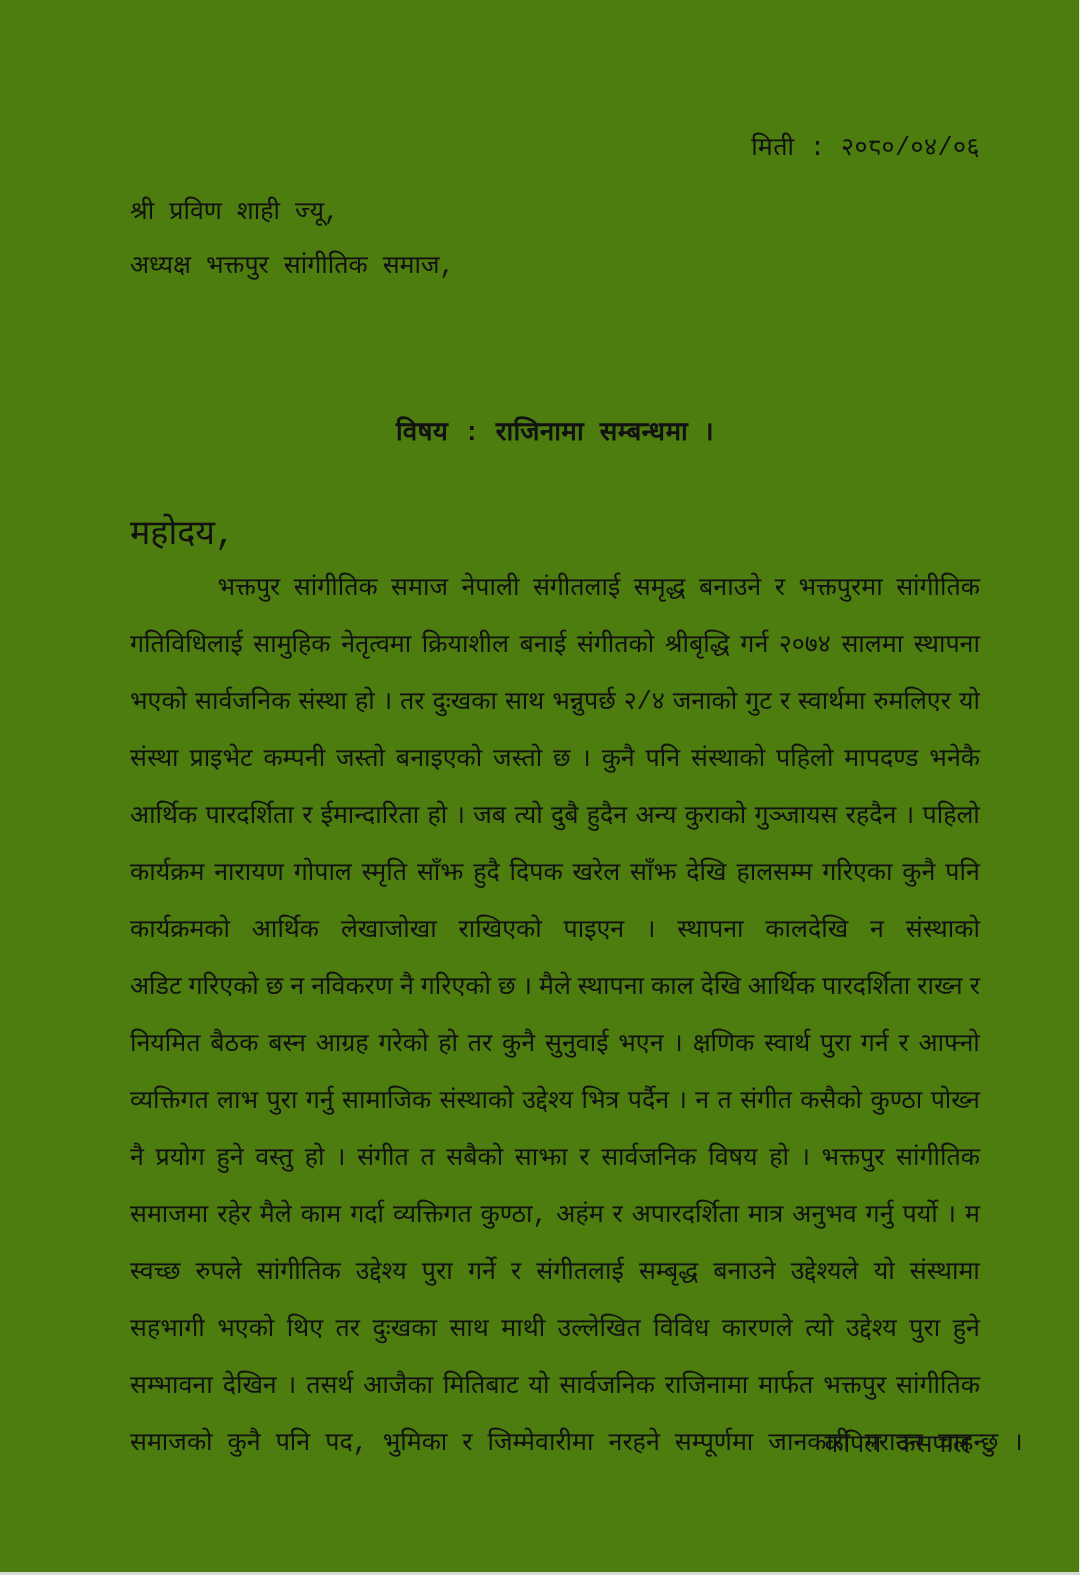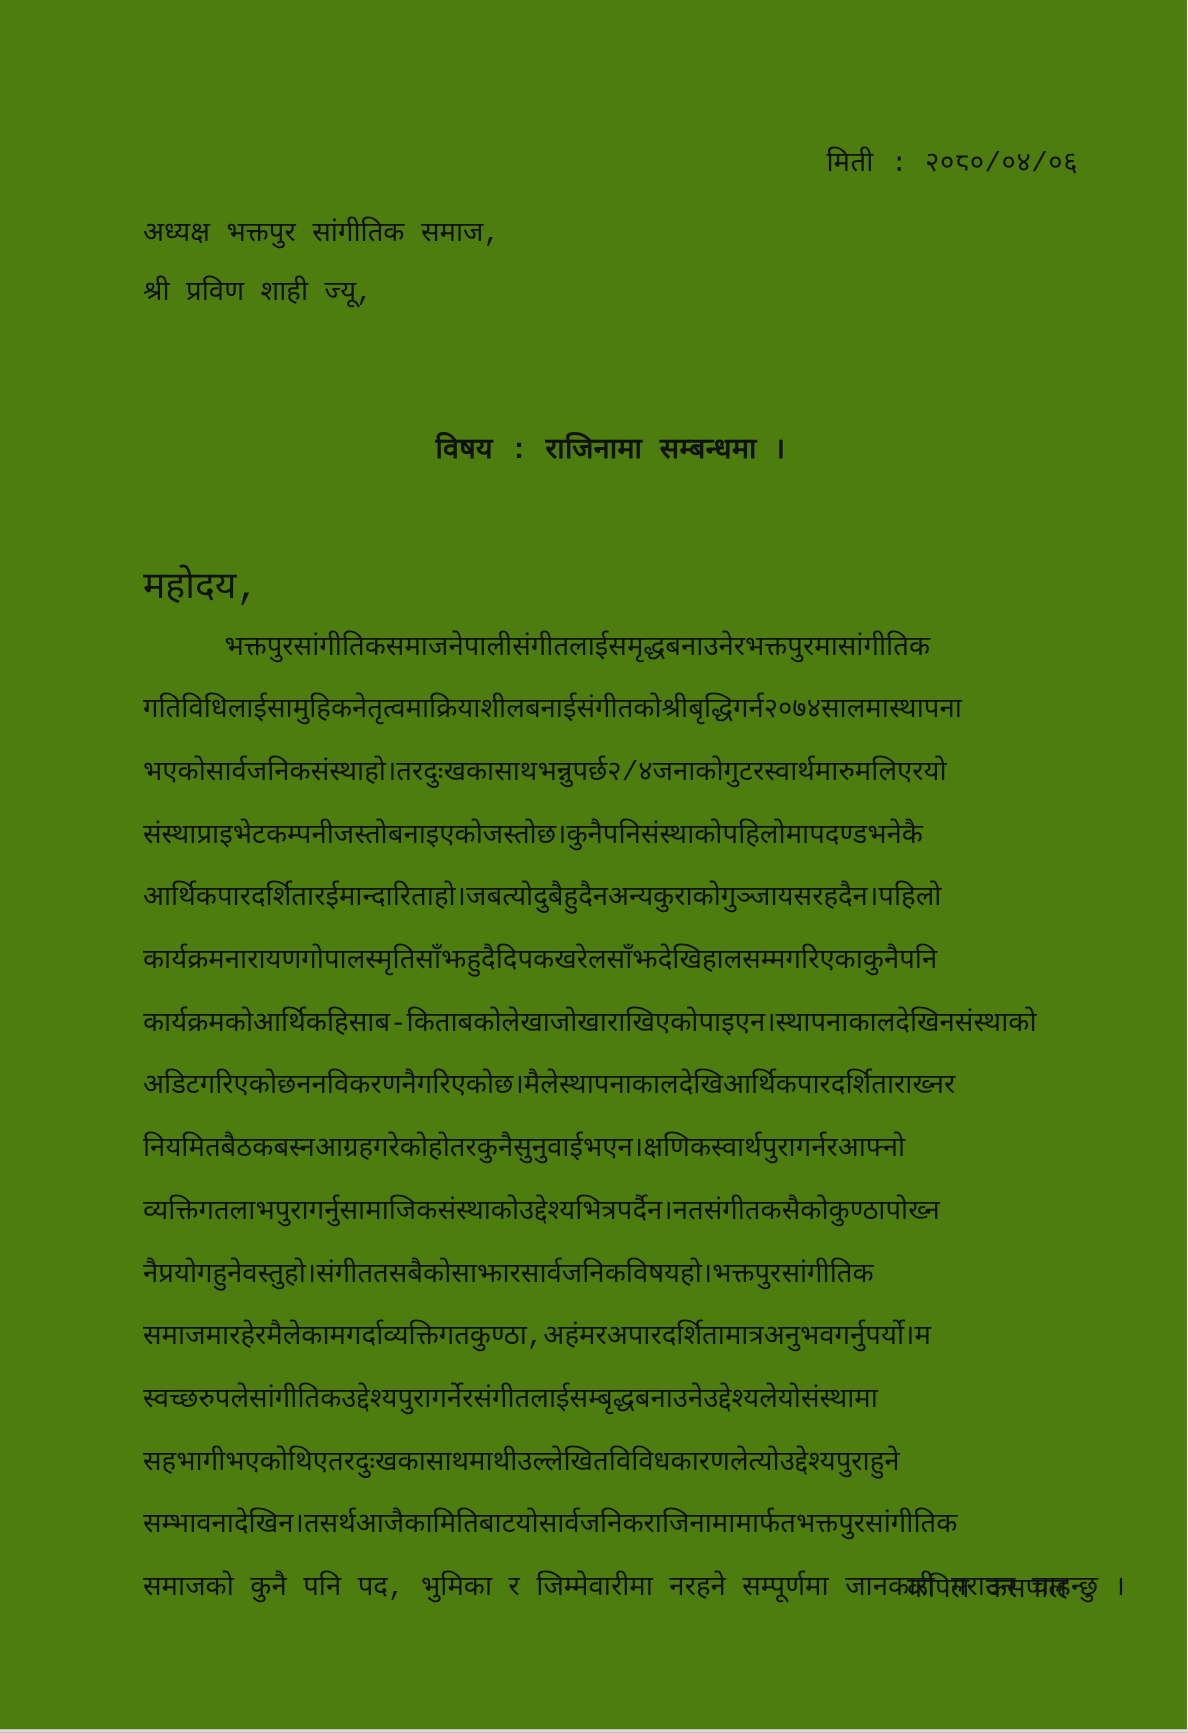--- a/index.html
+++ b/index.html
@@ -50,21 +50,21 @@
   }
   .recipient-line {
     font-size: 25px;
     line-height: 54px;
     white-space: nowrap;
   }
 
   
   .subject {
     position: absolute;
-    top: 388px;
+    top: 412px;
     left: 0;
     width: 100%;
     text-align: center;
     font-size: 26px;
     font-weight: bold;
     letter-spacing: 0.3px;
   }
 
   
   .salutation {
@@ -79,20 +79,21 @@
     position: absolute;
     top: 560px;
     left: 0;
     width: 850px;
   }
   .body-line {
     font-size: 25px;
     line-height: 57px;
     white-space: nowrap;
     display: flex;
+    justify-content: space-between;
     width: 100%;
   }
   .body-line.last {
     display: block;
     text-align: left;
   }
   .body-line.first {
     text-indent: 0;
   }
   .body-line .w {
@@ -116,22 +117,22 @@
 </style>
 </head>
 <body>
 
 <div class="page">
   <div class="content">
 
     <div class="date-line">मिती : २०८०/०४/०६</div>
 
     <div class="recipient">
+      <div class="recipient-line">श्री प्रविण शाही ज्यू,</div>
       <div class="recipient-line">अध्यक्ष भक्तपुर सांगीतिक समाज,</div>
-      <div class="recipient-line">श्री प्रविण शाही ज्यू,</div>
     </div>
 
     <div class="subject">विषय : राजिनामा सम्बन्धमा ।</div>
 
     <div class="salutation">महोदय,</div>
 
     <div class="body-block">
       <div class="body-line first">
         <span class="lead"></span>
 
@@ -223,21 +224,20 @@
           <span class="w">साँझ</span>
           <span class="w">देखि</span>
           <span class="w">हालसम्म</span>
           <span class="w">गरिएका</span>
           <span class="w">कुनै</span>
           <span class="w">पनि</span>
         </div>
       <div class="body-line">
           <span class="w">कार्यक्रमको</span>
           <span class="w">आर्थिक</span>
-          <span class="w">हिसाब-किताबको</span>
           <span class="w">लेखाजोखा</span>
           <span class="w">राखिएको</span>
           <span class="w">पाइएन</span>
           <span class="w">।</span>
           <span class="w">स्थापना</span>
           <span class="w">कालदेखि</span>
           <span class="w">न</span>
           <span class="w">संस्थाको</span>
         </div>
       <div class="body-line">

